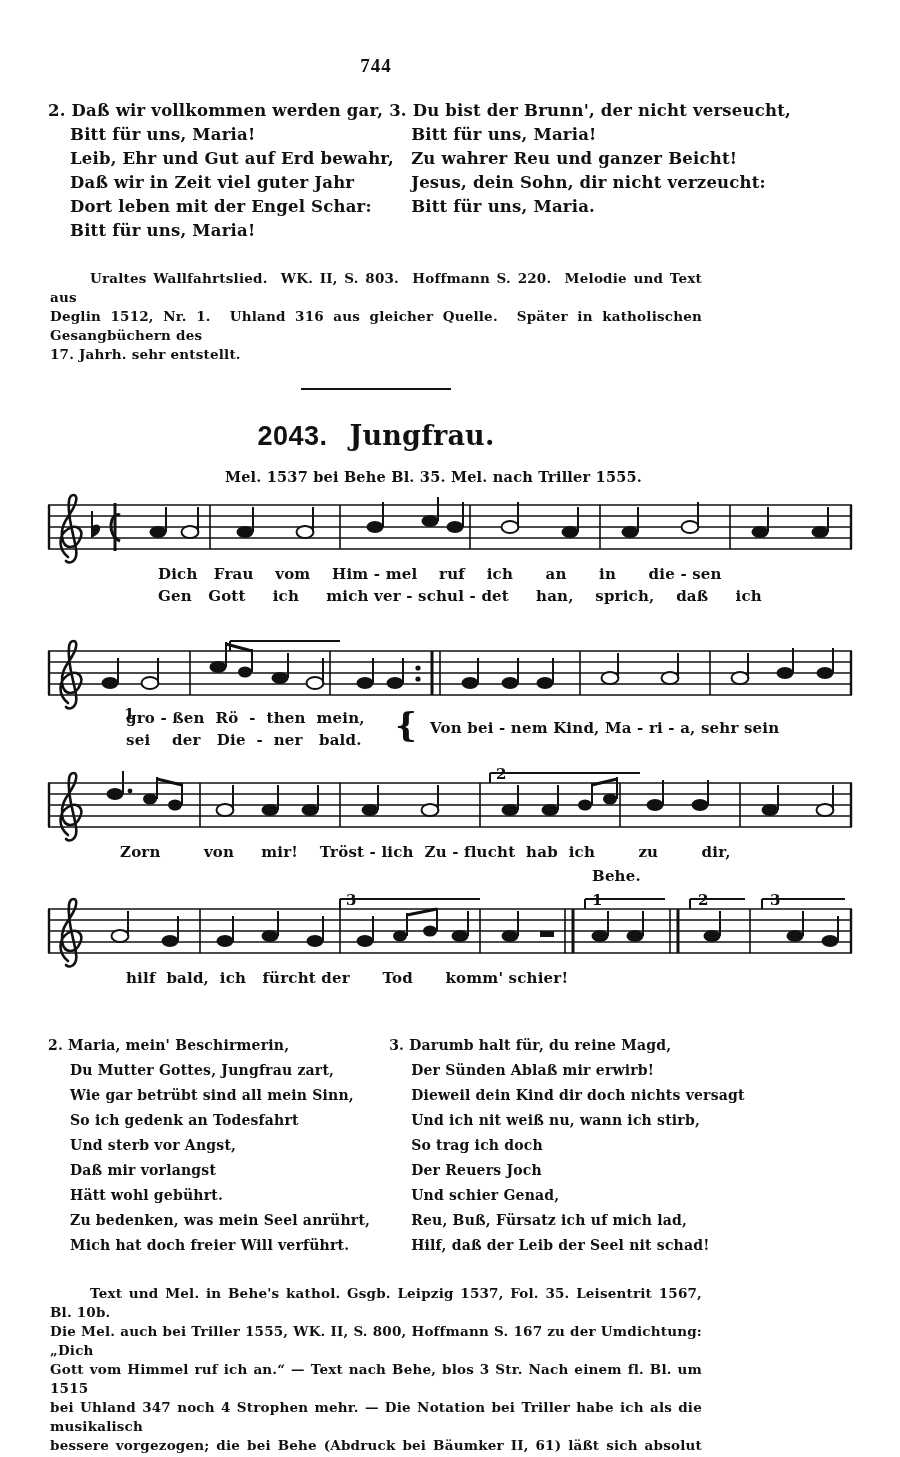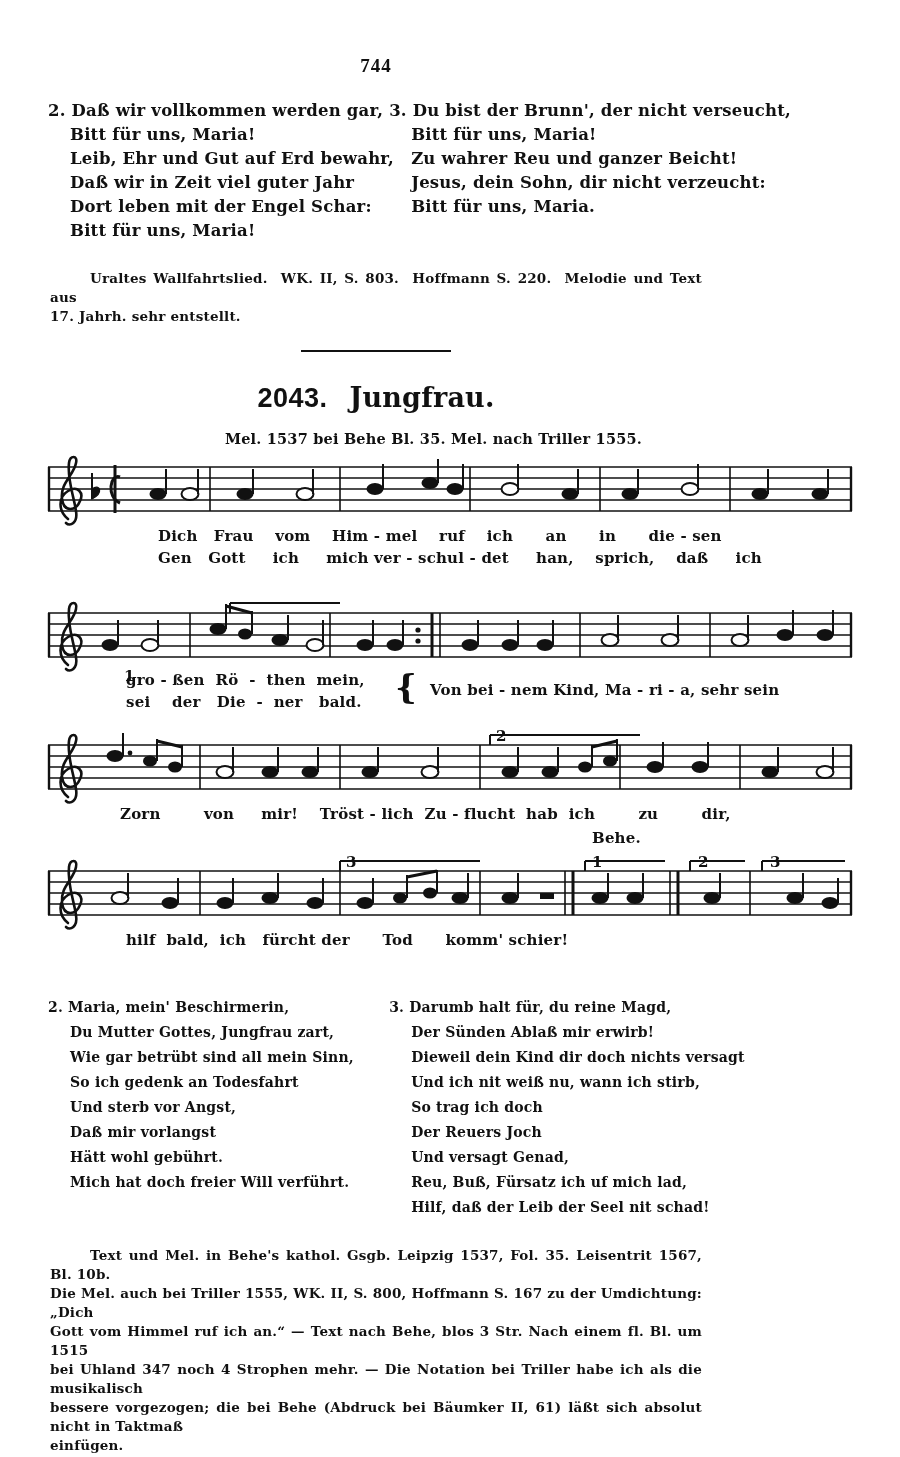--- a/index.html
+++ b/index.html
@@ -152,20 +152,21 @@
       <div class="line first">3. Du bist der Brunn', der nicht verseucht,</div>
       <div class="line indented">Bitt für uns, Maria!</div>
       <div class="line indented">Zu wahrer Reu und ganzer Beicht!</div>
       <div class="line indented">Jesus, dein Sohn, dir nicht verzeucht:</div>
       <div class="line indented">Bitt für uns, Maria.</div>
     </div>
   </div>
 
   <div class="note-block fraktur">
     <div class="l first">Uraltes Wallfahrtslied.  WK. II, S. 803.  Hoffmann S. 220.  Melodie und Text aus</div>
+    <div class="l">Deglin 1512, Nr. 1.  Uhland 316 aus gleicher Quelle.  Später in katholischen Gesangbüchern des</div>
     <div class="l">17. Jahrh. sehr entstellt.</div>
   </div>
 
   <div class="rule"></div>
 
   <div class="song-title">
     <span class="num">2043.</span>
     <span class="fraktur" style="margin-left:12px;">Jungfrau.</span>
   </div>
 
@@ -494,30 +495,31 @@
 
   <div class="verse-block lower">
     <div class="verse fraktur">
       <div class="line first">2. Maria, mein' Beschirmerin,</div>
       <div class="line indented">Du Mutter Gottes, Jungfrau zart,</div>
       <div class="line indented">Wie gar betrübt sind all mein Sinn,</div>
       <div class="line indented">So ich gedenk an Todesfahrt</div>
       <div class="line indented">Und sterb vor Angst,</div>
       <div class="line indented">Daß mir vorlangst</div>
       <div class="line indented">Hätt wohl gebührt.</div>
+      <div class="line indented">Zu bedenken, was mein Seel anrührt,</div>
       <div class="line indented">Mich hat doch freier Will verführt.</div>
     </div>
     <div class="verse fraktur">
       <div class="line first">3. Darumb halt für, du reine Magd,</div>
       <div class="line indented">Der Sünden Ablaß mir erwirb!</div>
       <div class="line indented">Dieweil dein Kind dir doch nichts versagt</div>
       <div class="line indented">Und ich nit weiß nu, wann ich stirb,</div>
       <div class="line indented">So trag ich doch</div>
       <div class="line indented">Der Reuers Joch</div>
-      <div class="line indented">Und versagt Genad,</div>
+      <div class="line indented">Und schier Genad,</div>
       <div class="line indented">Reu, Buß, Fürsatz ich uf mich lad,</div>
       <div class="line indented">Hilf, daß der Leib der Seel nit schad!</div>
     </div>
   </div>
 
   <div class="footer-note fraktur">
     <div class="l first">Text und Mel. in Behe's kathol. Gsgb. Leipzig 1537, Fol. 35.  Leisentrit 1567, Bl. 10b.</div>
     <div class="l">Die Mel. auch bei Triller 1555, WK. II, S. 800, Hoffmann S. 167 zu der Umdichtung: „Dich</div>
     <div class="l">Gott vom Himmel ruf ich an.“ — Text nach Behe, blos 3 Str.  Nach einem fl. Bl. um 1515</div>
     <div class="l">bei Uhland 347 noch 4 Strophen mehr. — Die Notation bei Triller habe ich als die musikalisch</div>

